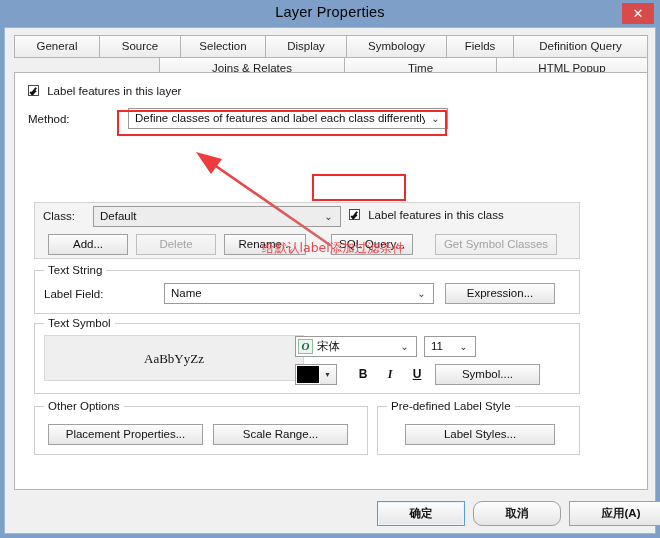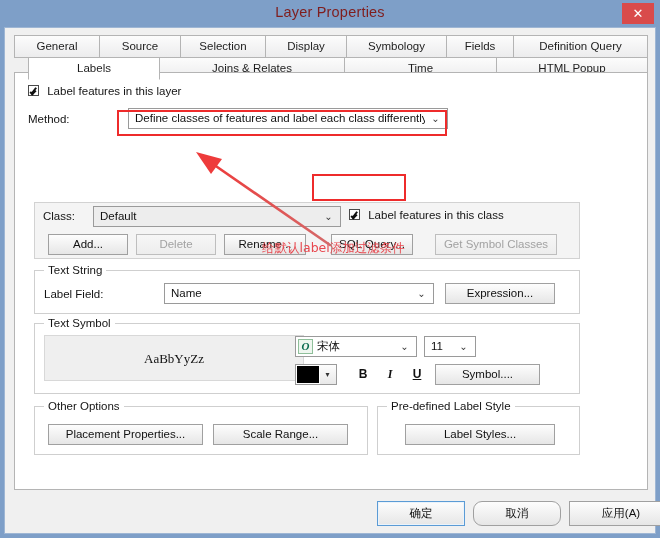--- a/index.html
+++ b/index.html
@@ -8,21 +8,21 @@
     background:#7e9fc8;
     font-family:"Liberation Sans","DejaVu Sans",sans-serif;
     font-size:11.5px;color:#1a1a1a;
     -webkit-font-smoothing:none;
   }
   
   #window{position:absolute;left:0;top:0;width:660px;height:538px;}
   #titlebar{position:absolute;left:0;top:0;width:660px;height:27px;background:#7e9fc8;}
   #title-text{
     position:absolute;left:0;top:4px;width:660px;text-align:center;
-    font-size:14.5px;color:#7f1d1d;letter-spacing:.2px;
+    font-size:14.5px;color:#000000;letter-spacing:.2px;
   }
   #close-btn{
     position:absolute;right:6px;top:3px;width:32px;height:21px;
     background:#d94b4b;border:none;cursor:pointer;
     color:#fff;font-size:13px;line-height:21px;text-align:center;
   }
   #dialog{
     position:absolute;left:4px;top:27px;width:652px;height:507px;
     background:#f0f0f0;
     border:1px solid #9eb6d4;
@@ -129,21 +129,21 @@
   #colorbtn .ca{
     position:absolute;right:3px;top:0;width:11px;height:19px;line-height:19px;
     text-align:center;font-size:8px;color:#333;
   }
   .styletog{
     position:absolute;width:18px;height:19px;
     text-align:center;line-height:19px;font-size:12px;color:#111;
     cursor:pointer;background:transparent;border:1px solid transparent;
   }
   
-  #footer{position:absolute;left:0;bottom:0;width:650px;height:44px;}
+  #footer{position:absolute;left:0;bottom:0;width:650px;height:44px;font-weight:bold;}
   
   #ann-method{
     position:absolute;left:117px;top:110px;width:330px;height:26px;
     border:2px solid #ee2b2b;box-sizing:border-box;pointer-events:none;
   }
   #ann-sql{
     position:absolute;left:312px;top:174px;width:94px;height:27px;
     border:2px solid #ee2b2b;box-sizing:border-box;pointer-events:none;
   }
   #ann-text{
@@ -171,21 +171,20 @@
         <div class="tab" style="left:0px;width:86px;">General</div>
         <div class="tab" style="left:85px;width:82px;">Source</div>
         <div class="tab" style="left:166px;width:86px;">Selection</div>
         <div class="tab" style="left:251px;width:82px;">Display</div>
         <div class="tab" style="left:332px;width:101px;">Symbology</div>
         <div class="tab" style="left:432px;width:68px;">Fields</div>
         <div class="tab" style="left:499px;width:135px;">Definition Query</div>
       </div>
 
       <div class="tabrow r2">
-        <div class="tab active" style="left:14px;width:132px;">Labels</div>
         <div class="tab" style="left:145px;width:186px;">Joins &amp; Relates</div>
         <div class="tab" style="left:330px;width:153px;">Time</div>
         <div class="tab" style="left:482px;width:152px;">HTML Popup</div>
       </div>
     </div>
 
     <div id="tabpanel">
 
       <div class="chk-wrap" style="left:13px;top:12px;">
         <span class="chkbox on"></span>

